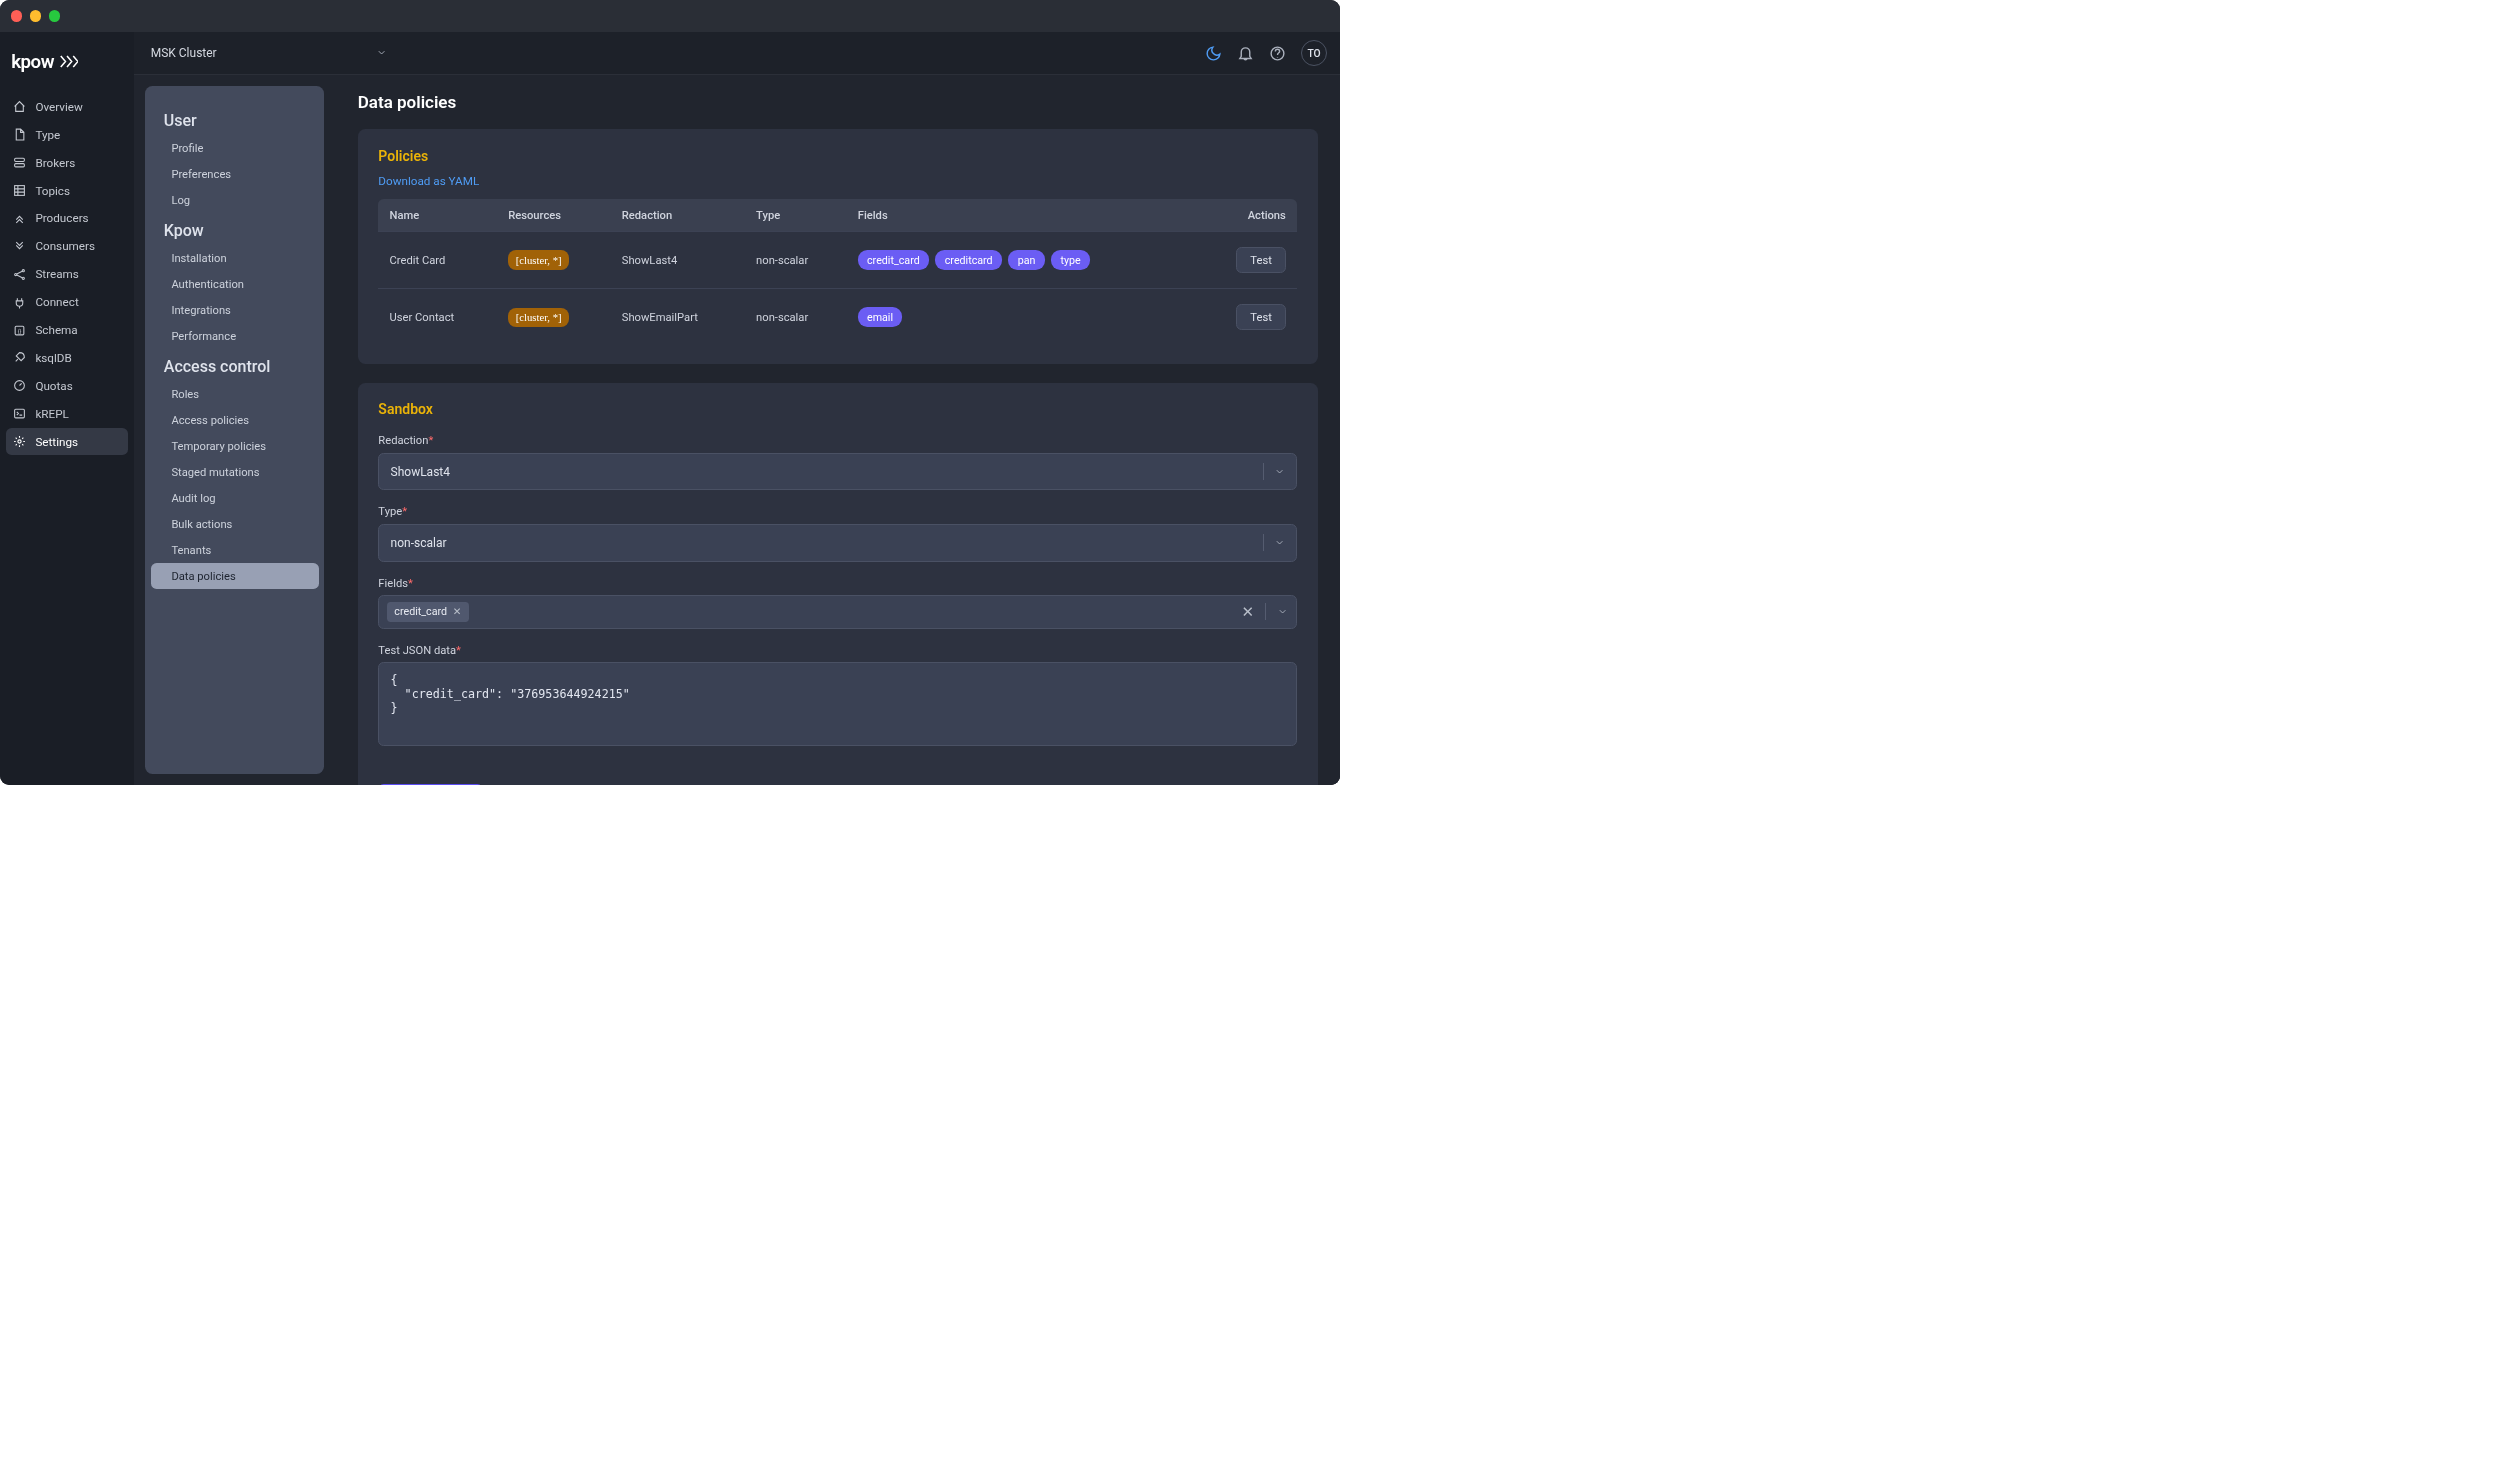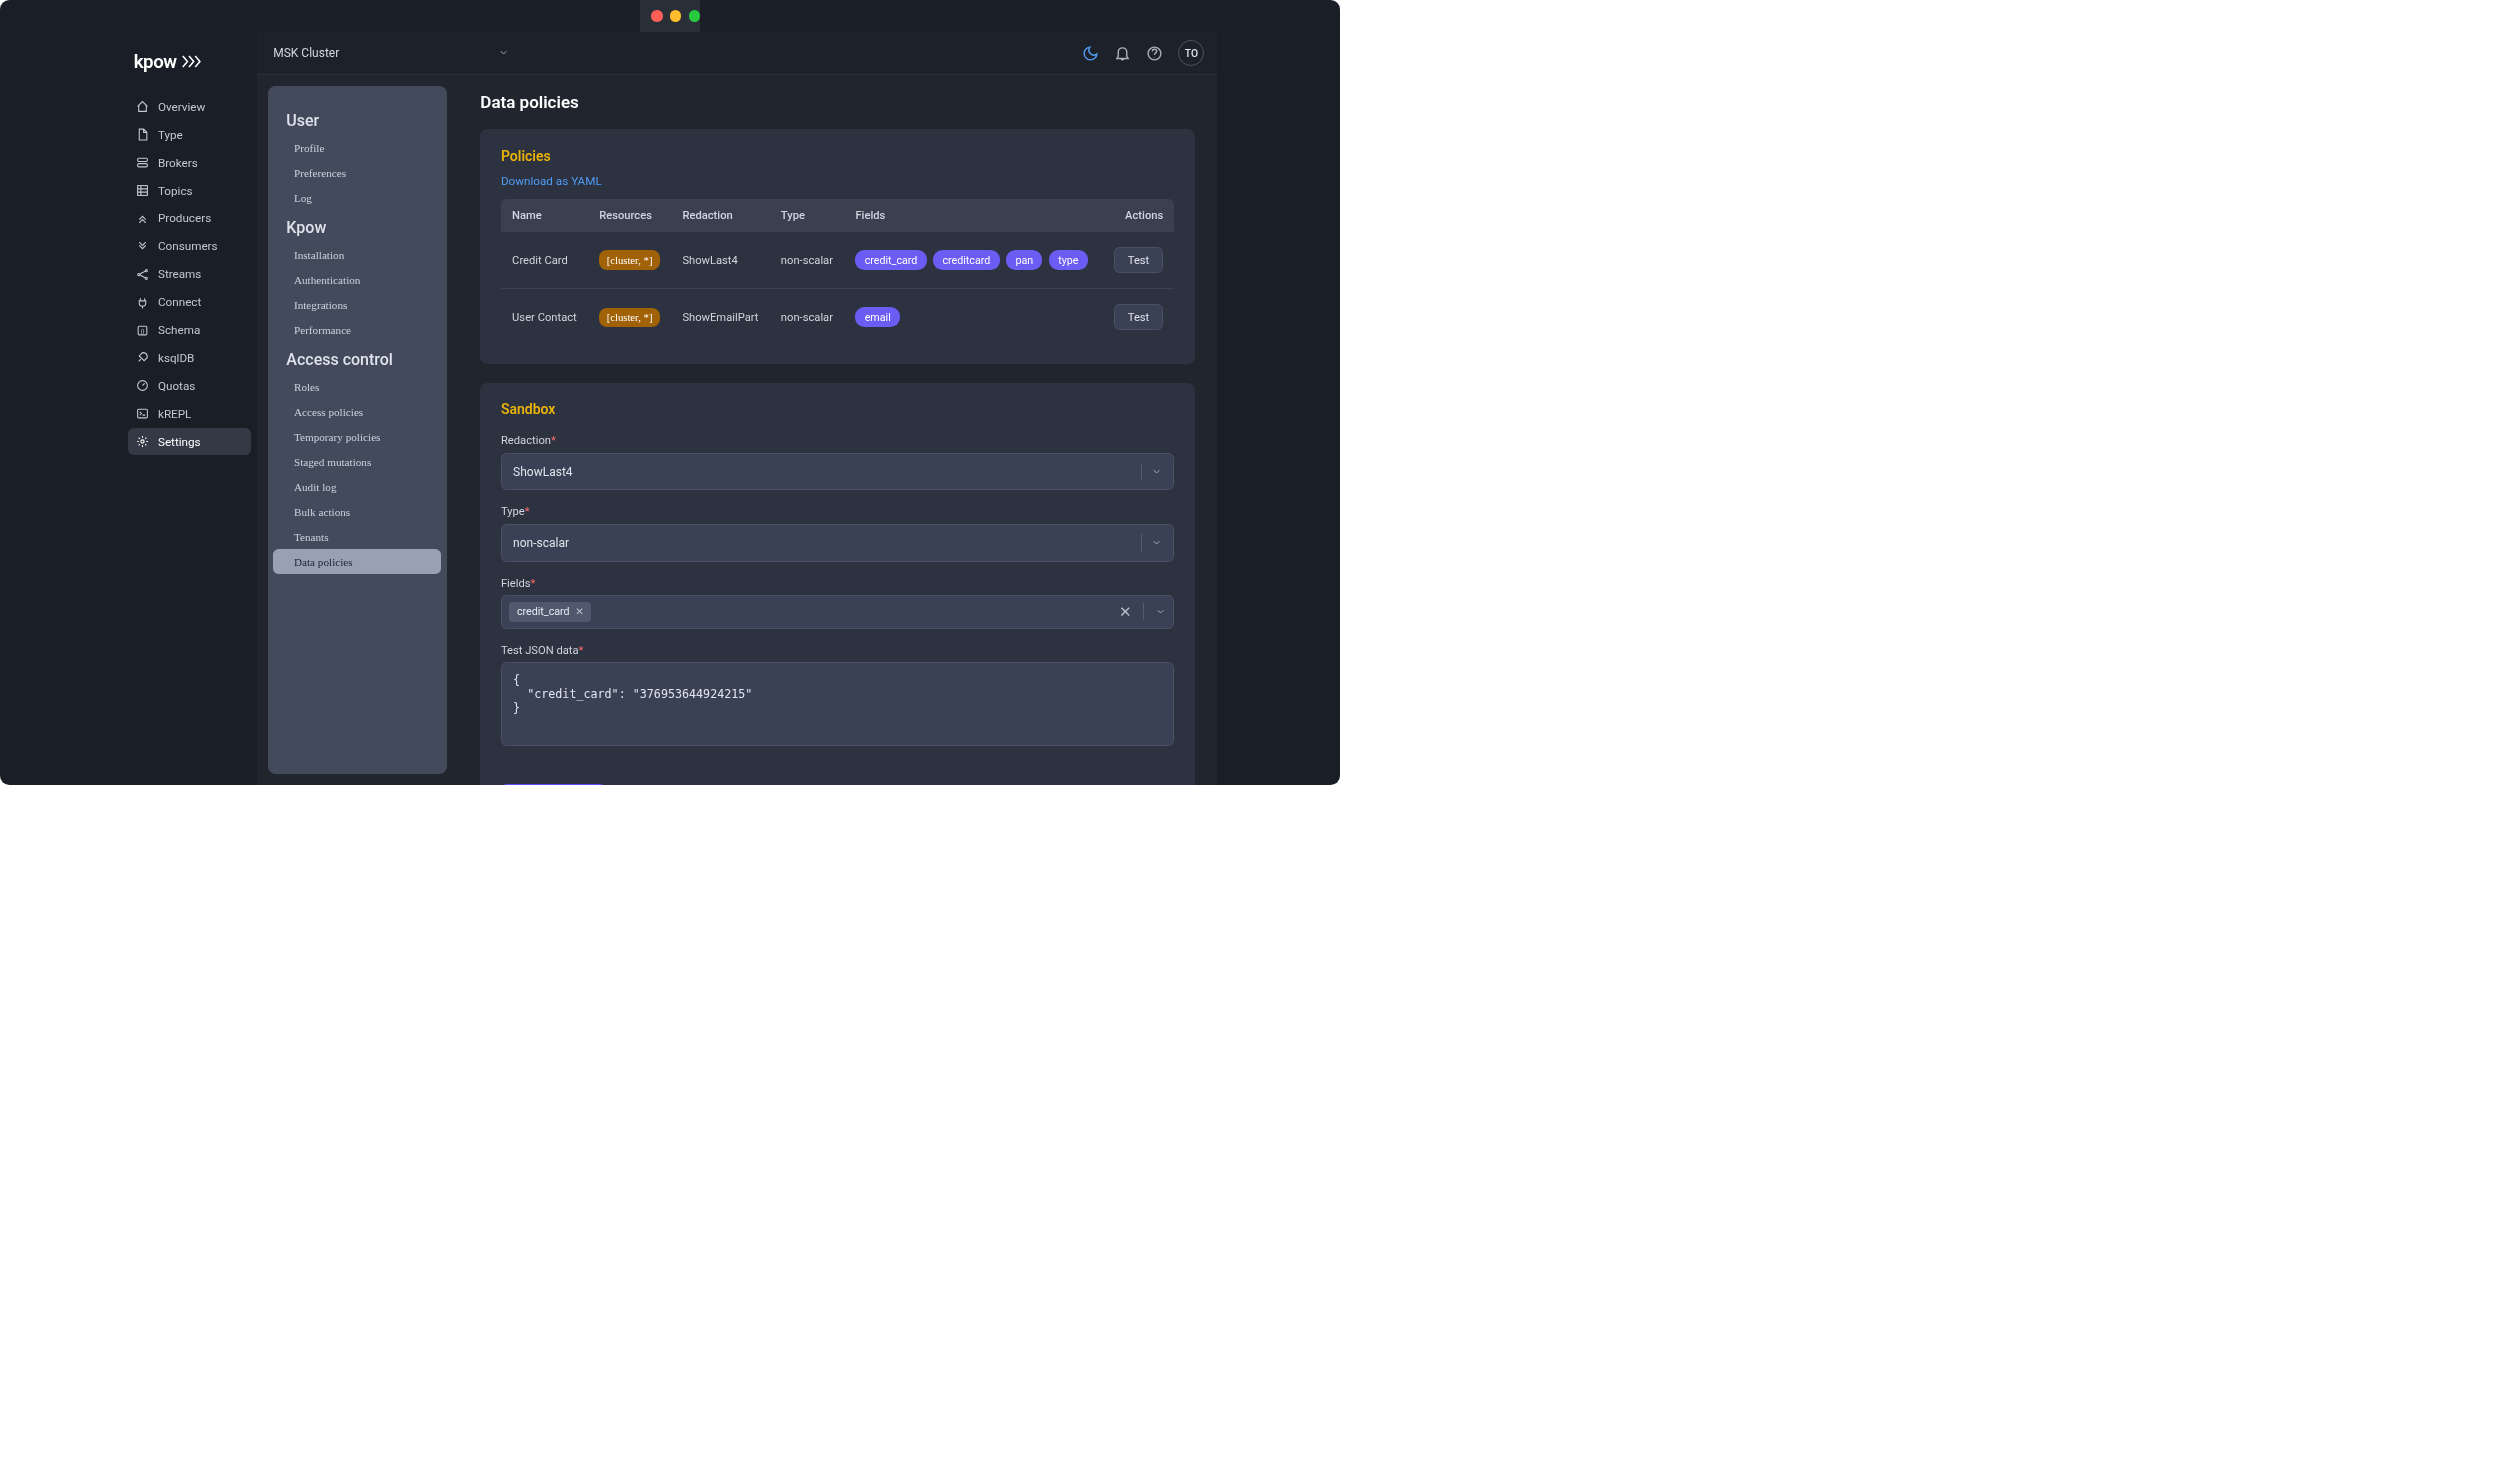--- a/index.html
+++ b/index.html
@@ -1,17 +1,17 @@
 <!DOCTYPE html>
 <html style="font-size:15px"><head>
 <meta charset="utf-8">
 <style>
 * { margin: 0; padding: 0; box-sizing: border-box; font-family: -apple-system, BlinkMacSystemFont, "Segoe UI", Roboto, sans-serif; }
 body { background: #fff; width: 1340px; height: 785px; overflow: hidden; }
-.window { width: 1340px; height: 785px; border-radius: 9.3px; overflow: hidden; background: #1a1e26; display: flex; flex-direction: column; align-items: center; }
+.window { width: 1340px; height: 785px; border-radius: 9.3px; overflow: hidden; background: #1a1e26; display: flex; flex-direction: column; }
 .titlebar { height: 32px; background: #2a2e36; display: flex; align-items: center; padding-left: 11.2px; gap: 7.5px; }
 .dot { width: 11.2px; height: 11.2px; border-radius: 50%; }
 .dot.red { background: #ff5f56; }
 .dot.yellow { background: #ffbd2e; }
 .dot.green { background: #27c93f; }
 .body-area { display: flex; flex: 1; overflow: hidden; }
 .sidebar { width: 134px; background: #1a1e26; padding-top: 18.7px; }
 .logo-row { display: flex; align-items: center; padding: 0 11.2px 17px 11.2px; gap: 5.6px; }
 .logo-text { color: #fff; font-weight: 600; font-size: 18.7px; letter-spacing: -0.5px; }
 .chev { width: 18.7px; height: 13px; }
@@ -22,21 +22,21 @@
 .main { flex: 1; background: #1d2129; display: flex; flex-direction: column; }
 .topbar { height: 43px; border-bottom: 0.9px solid #2b2f38; display: flex; align-items: center; padding: 0 13px; gap: 11.2px; }
 .cluster-select { background: transparent; color: #d4d8e0; font-size: 12px; display: flex; align-items: center; gap: 159px; cursor: pointer; padding: 5.6px 3.7px; }
 .spacer { flex: 1; }
 .topbar-icons { display: flex; align-items: center; gap: 15px; }
 .top-icon { color: #aab0bc; cursor: pointer; display: flex; }
 .avatar { width: 26px; height: 26px; border-radius: 50%; border: 1.9px solid #4b5262; display: flex; align-items: center; justify-content: center; color: #dfe3ec; font-size: 10.3px; font-weight: 500; }
 .content { flex: 1; display: flex; overflow: hidden; background: #21252e; }
 .subnav { width: 179px; margin: 11.2px; background: #434a5c; border-radius: 7.5px; padding: 17px 5.6px 13px 5.6px; display: flex; flex-direction: column; }
 .subnav-header { color: #dfe3ec; font-size: 16px; font-weight: 500; padding: 7.5px 13px 5.6px; }
-.subnav-item { color: #cdd2dc; font-size: 11.2px; padding: 6.5px 13px 6.5px 20.6px; border-radius: 5.6px; cursor: pointer; font-family: Liberation Serif, serif; }
+.subnav-item { color: #cdd2dc; font-size: 11.2px; padding: 6.5px 13px 6.5px 20.6px; border-radius: 5.6px; cursor: pointer; }
 .subnav-item.active { background: #98a0b4; color: #1e2430; }
 .page { flex: 1; padding: 17px 22.4px; overflow-y: auto; }
 .page-title { color: #fff; font-size: 17px; font-weight: 600; margin-bottom: 17px; }
 .card { background: #2d3240; border-radius: 7.5px; padding: 18.7px 20.6px; margin-bottom: 18.7px; }
 .card-title { color: #eab308; font-size: 14px; font-weight: 600; margin-bottom: 7.5px; }
 .link { color: #4f9cf4; font-size: 11.7px; cursor: pointer; display: inline-block; margin-bottom: 11.2px; }
 table { width: 100%; border-collapse: collapse; }
 thead th { text-align: left; font-size: 11.2px; font-weight: 500; color: #d0d4de; padding: 9.3px 11.2px; background: #3a4050; }
 thead th:first-child { border-top-left-radius: 5.6px; }
 thead th:last-child { border-top-right-radius: 5.6px; }

